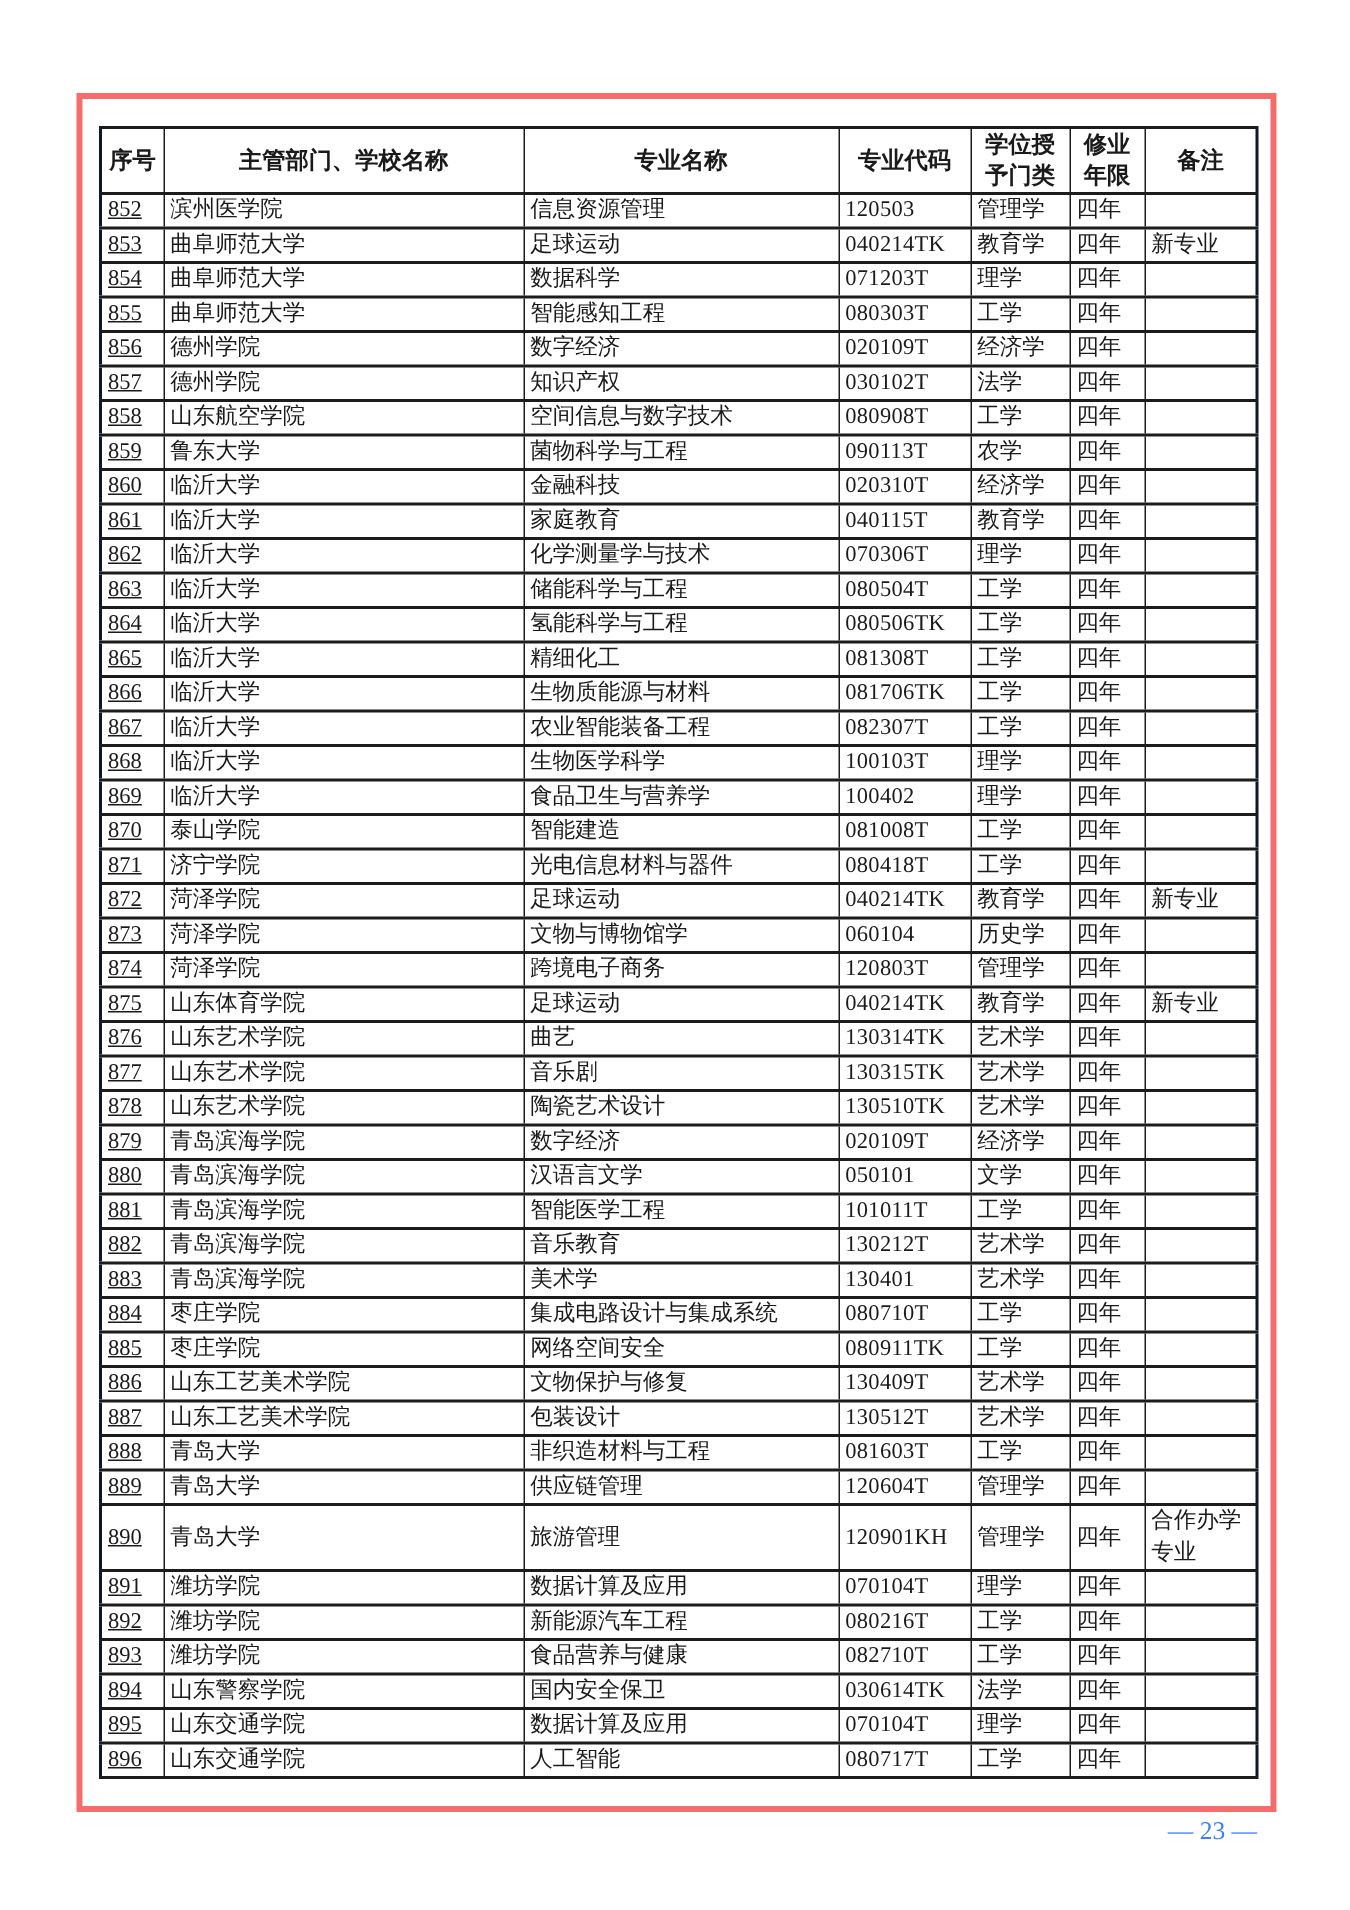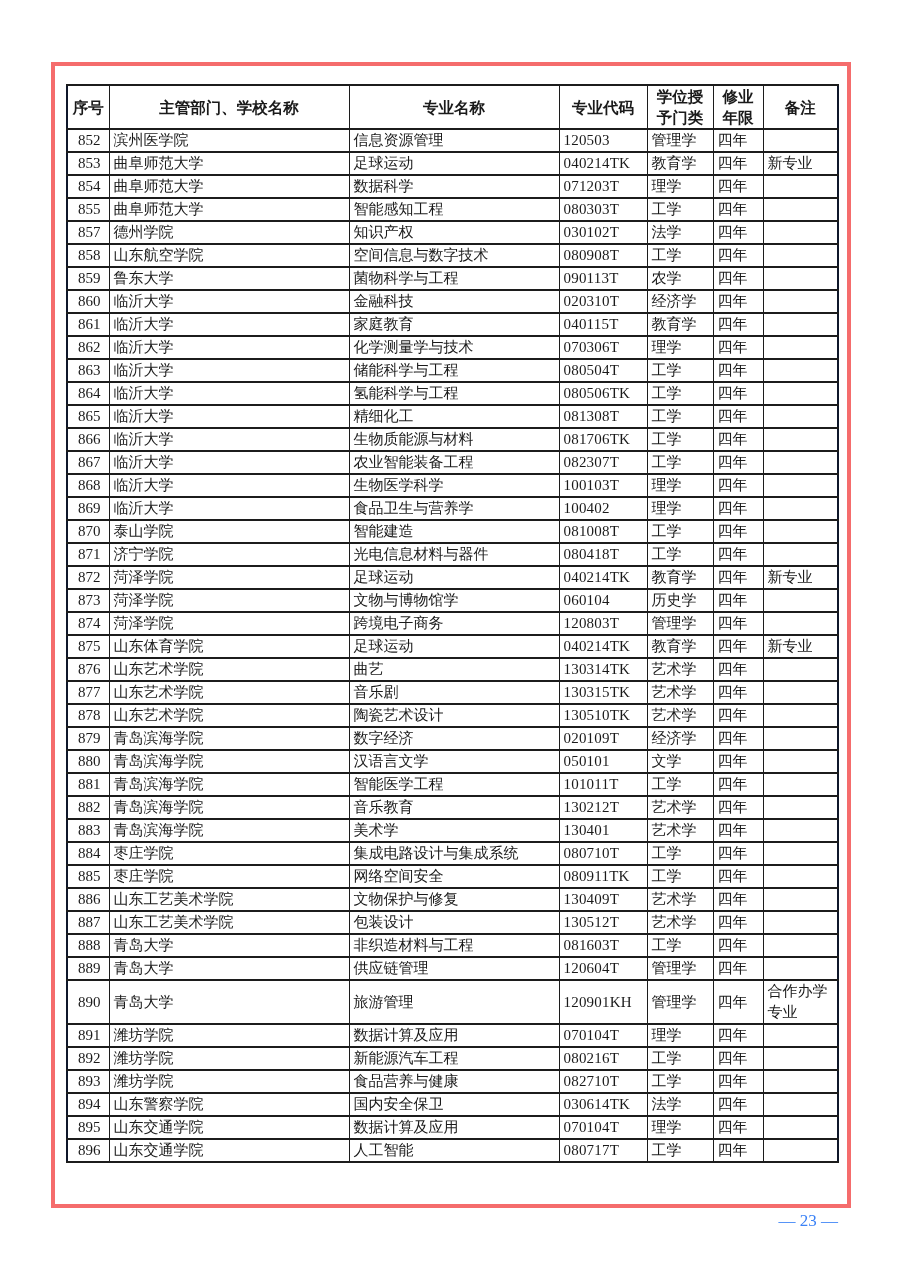--- a/index.html
+++ b/index.html
@@ -40,21 +40,21 @@
   }
   table.majors th {
     font-weight: bold;
     text-align: center;
     white-space: pre-line;
     height: 38px;
     padding: 0;
     font-size: 15.5px;
   }
   table.majors td { height: 21px; }
-  td.c0 { text-align: center; padding: 0; }
+  td.c0 { padding: 0; text-decoration: underline; }
   td.c3 { letter-spacing: 0.2px; }
   .page-number {
     position: absolute;
     top: 1211px;
     right: 62px;
     font-size: 17px;
     color: #3b82f6;
   }
 </style>
 </head>
@@ -116,20 +116,29 @@
       <tr>
         <td class="c0">855</td>
         <td class="c1">曲阜师范大学</td>
         <td class="c2">智能感知工程</td>
         <td class="c3">080303T</td>
         <td class="c4">工学</td>
         <td class="c5">四年</td>
         <td class="c6"></td>
       </tr>
       <tr>
+        <td class="c0">856</td>
+        <td class="c1">德州学院</td>
+        <td class="c2">数字经济</td>
+        <td class="c3">020109T</td>
+        <td class="c4">经济学</td>
+        <td class="c5">四年</td>
+        <td class="c6"></td>
+      </tr>
+      <tr>
         <td class="c0">857</td>
         <td class="c1">德州学院</td>
         <td class="c2">知识产权</td>
         <td class="c3">030102T</td>
         <td class="c4">法学</td>
         <td class="c5">四年</td>
         <td class="c6"></td>
       </tr>
       <tr>
         <td class="c0">858</td>

